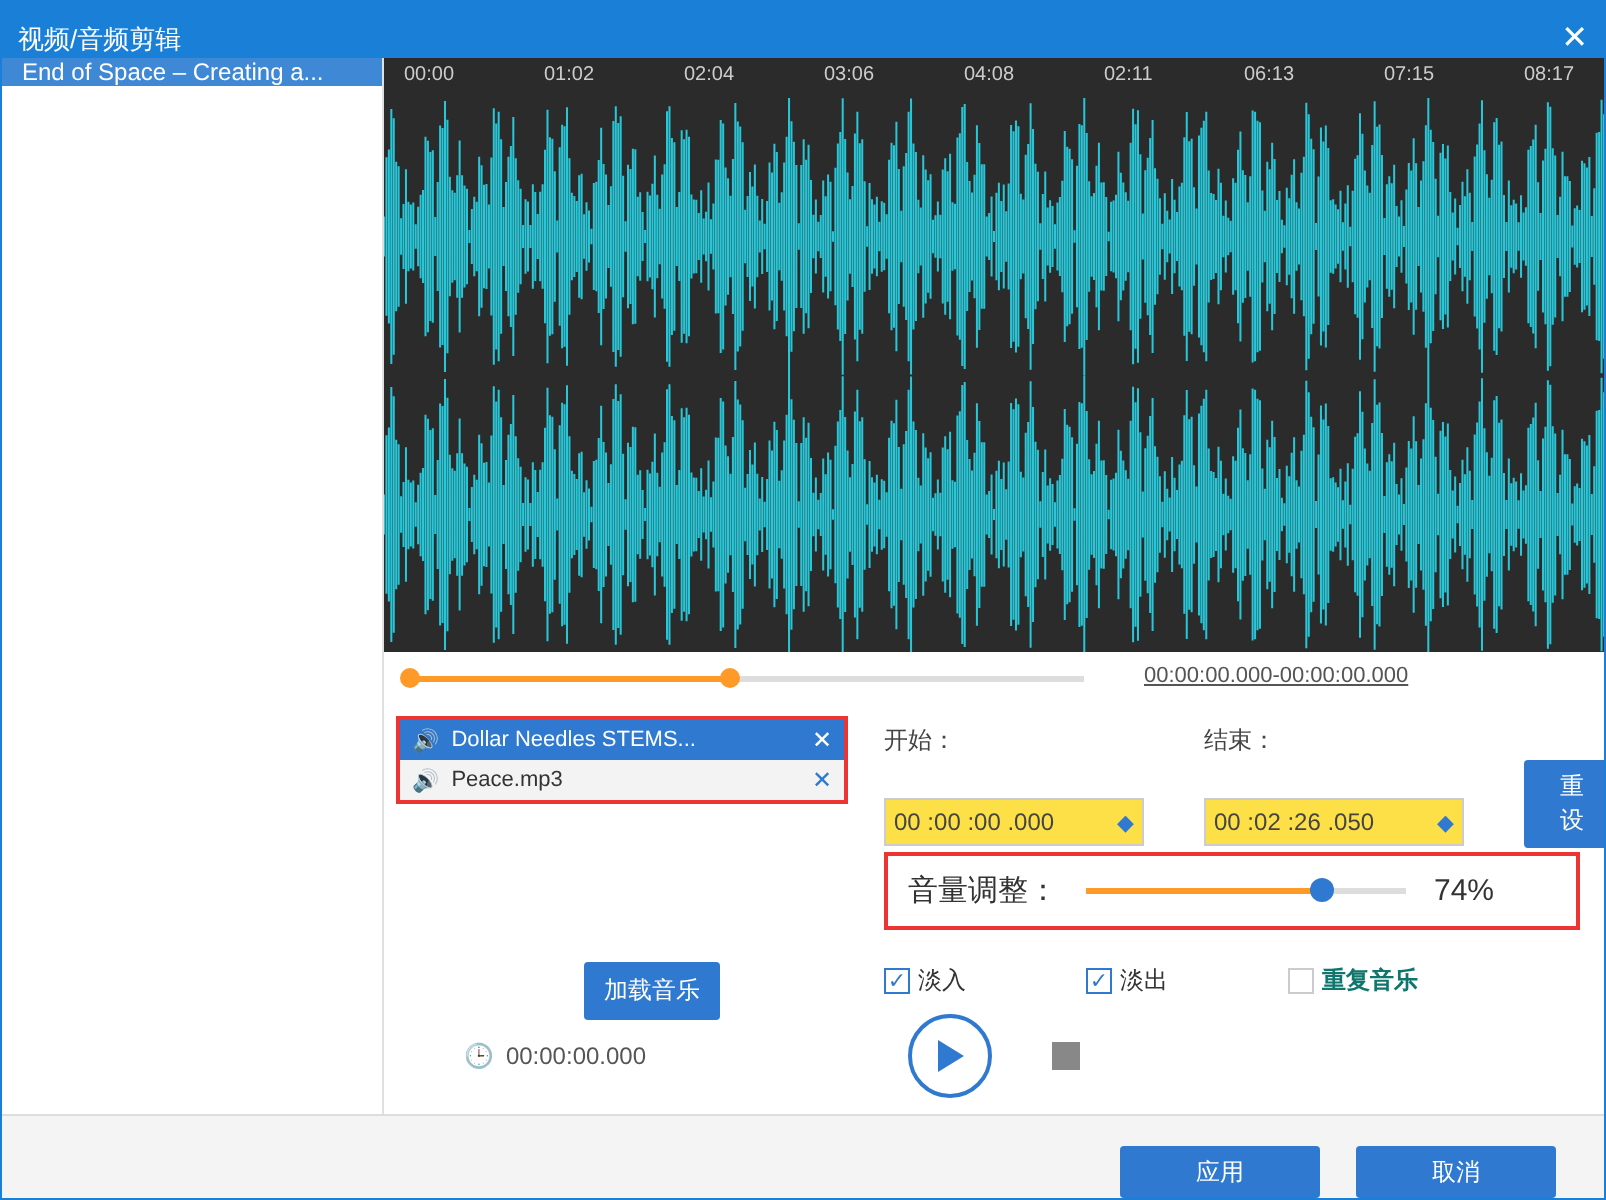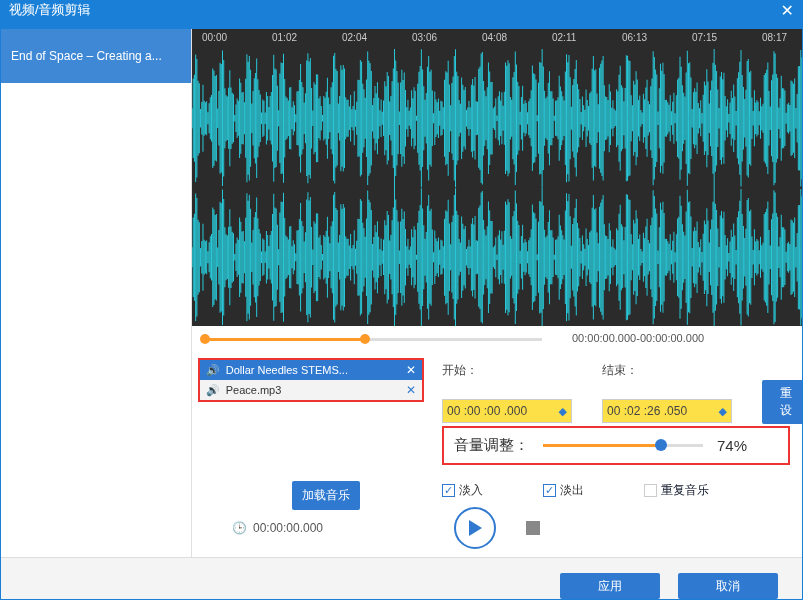--- a/index.html
+++ b/index.html
@@ -1,34 +1,34 @@
 <!DOCTYPE html>
 <html><head>
 <meta charset="utf-8">
 <style>
 * { box-sizing: border-box; margin: 0; padding: 0; font-family: "Microsoft YaHei", Arial, sans-serif; }
 body { width: 803px; height: 600px; overflow: hidden; background: #fff; border: 1px solid #1a7fd6; }
-.titlebar { height: 28px; background: #1a7fd6; color: #fff; display: flex; align-items: flex-start; padding: 0 8px; font-size: 13px; }
+.titlebar { height: 28px; background: #1a7fd6; color: #fff; display: flex; align-items: flex-end; padding: 0 8px; font-size: 13px; }
 .titlebar .close { margin-left: auto; font-size: 16px; cursor: pointer; }
 .body { display: flex; height: 528px; }
 .sidebar { width: 191px; background: #fff; border-right: 1px solid #e0e0e0; }
-.sidebar .item { background: #3f88d6; color: #fff; padding: 20px 10px; font-size: 12px; cursor: pointer; }
+.sidebar .item { background: #3f88d6; color: #fff; padding: 0 10px; font-size: 12px; cursor: pointer; }
 .main { flex: 1; display: flex; flex-direction: column; position: relative; }
 .timeline-ruler { height: 20px; background: #2b2b2b; color: #ccc; font-size: 10px; display: flex; align-items: center; position: relative; }
 .timeline-ruler span { position: absolute; top: 3px; }
 .waveform { height: 277px; background: #2b2b2b; position: relative; overflow: hidden; }
 .wave-channel { position: absolute; left: 0; right: 0; height: 50%; }
 .wave-channel.top { top: 0; }
 .wave-channel.bottom { bottom: 0; }
 .wave-svg { width: 100%; height: 100%; display: block; }
 .range-bar { height: 30px; position: relative; padding-top: 6px; }
 .range-track { position: absolute; left: 12px; right: 260px; top: 12px; height: 3px; background: #ddd; }
 .range-fill { position: absolute; left: 12px; width: 160px; top: 12px; height: 3px; background: #ff9a29; }
 .range-handle { position: absolute; width: 10px; height: 10px; background: #ff9a29; border-radius: 50%; top: 8px; cursor: pointer; }
-.range-time { position: absolute; left: 380px; top: 6px; font-size: 11px; color: #555; }
+.range-time { position: absolute; left: 380px; top: 6px; font-size: 11px; color: #555; text-decoration: underline; }
 .controls-area { flex: 1; padding: 8px 14px 0 14px; position: relative; }
 .music-list { position: absolute; left: 6px; top: 2px; width: 226px; border: 2px solid #e33; }
 .music-item { display: flex; align-items: center; height: 20px; font-size: 11px; padding: 0 6px; cursor: pointer; }
 .music-item.sel { background: #2f7ad0; color: #fff; }
 .music-item.unsel { background: #f3f3f3; color: #333; }
 .music-item .spk { margin-right: 6px; }
 .music-item .x { margin-left: auto; font-size: 12px; }
 .time-row { position: absolute; left: 250px; top: 6px; right: 12px; display: flex; gap: 30px; align-items: flex-start; font-size: 12px; color: #444; }
 .time-block { display: flex; flex-direction: column; gap: 20px; }
 .time-input { width: 130px; height: 24px; border: 1px solid #ccc; display: flex; align-items: center; padding: 0 4px; font-size: 12px; background: #fde047; }
@@ -36,21 +36,21 @@
 .reset-btn { background: #2f7ad0; color: #fff; border: none; padding: 5px 18px; font-size: 12px; border-radius: 2px; cursor: pointer; margin-top: 18px; }
 .volume-row { position: absolute; left: 250px; top: 70px; right: 12px; display: flex; align-items: center; font-size: 15px; color: #333; border: 2px solid #e33; padding: 8px 10px; }
 .vol-label { margin-right: 14px; }
 .vol-track { flex: 1; max-width: 160px; height: 3px; background: #ddd; position: relative; }
 .vol-fill { position: absolute; left: 0; width: 74%; height: 100%; background: #ff9a29; }
 .vol-handle { position: absolute; left: 74%; top: -5px; width: 12px; height: 12px; border-radius: 50%; background: #2f7ad0; margin-left: -6px; cursor: pointer; }
 .vol-val { margin-left: 14px; }
 .check-row { position: absolute; left: 250px; top: 126px; right: 12px; display: flex; gap: 60px; font-size: 12px; color: #333; align-items: center; }
 .check-row label { display: flex; align-items: center; gap: 4px; cursor: pointer; }
 .check-row .chk { width: 13px; height: 13px; border: 1px solid #2f7ad0; display: inline-flex; align-items: center; justify-content: center; color: #2f7ad0; font-size: 11px; }
-.check-row .disabled { color: #0f172a; }
+.check-row .disabled { color: #0f766e; font-weight: bold; }
 .check-row .disabled .chk { border-color: #ccc; }
 .load-btn { position: absolute; left: 100px; top: 125px; background: #2f7ad0; color: #ffffff; border: none; padding: 6px 10px; font-size: 12px; border-radius: 2px; cursor: pointer; }
 .play-row { position: absolute; left: 0; right: 0; bottom: 8px; display: flex; align-items: center; justify-content: center; gap: 20px; }
 .clock { position: absolute; left: 40px; display: flex; align-items: center; gap: 6px; font-size: 12px; color: #555; }
 .play-btn { width: 42px; height: 42px; border: 2px solid #2f7ad0; border-radius: 50%; display: flex; align-items: center; justify-content: center; cursor: pointer; background: #fff; }
 .play-btn svg { fill: #2f7ad0; }
 .stop-btn { width: 14px; height: 14px; background: #888; cursor: pointer; margin-left:10px; }
 .footer { height: 42px; background: #f4f4f4; border-top: 1px solid #ddd; display: flex; align-items: flex-end; justify-content: flex-end; gap: 18px; padding-right: 24px; }
 .footer button { width: 100px; height: 26px; border: none; border-radius: 2px; background: #2f7ad0; color: #fff; font-size: 12px; cursor: pointer; }
 .footer .ok-wrap { border: 2px solid #e33; padding: 3px; }

